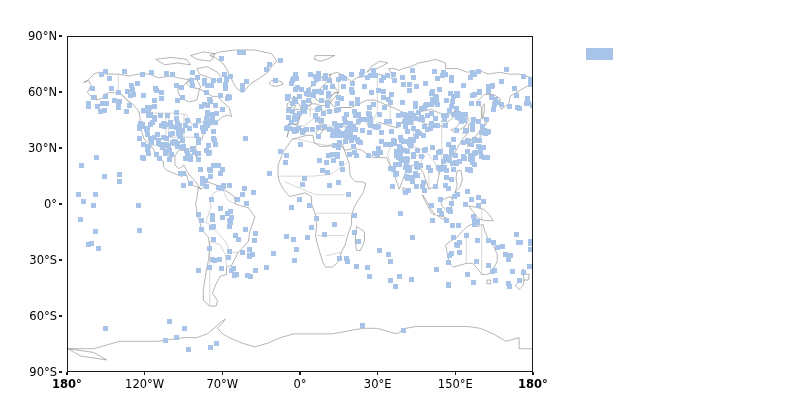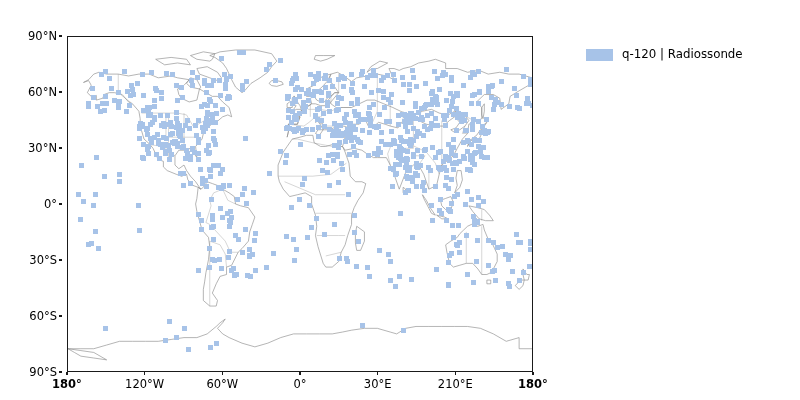--- a/index.html
+++ b/index.html
@@ -1193,38 +1193,37 @@
       <div class="xtick-wrap" style="left: 0px;">
         <span class="xtick-mark"></span>
         <span class="xtick bold">180°</span>
       </div>
       <div class="xtick-wrap" style="left: 77.6667px;">
         <span class="xtick-mark"></span>
         <span class="xtick">120°W</span>
       </div>
       <div class="xtick-wrap" style="left: 155.333px;">
         <span class="xtick-mark"></span>
-        <span class="xtick">60°W</span>
+        <span class="xtick">70°W</span>
       </div>
       <div class="xtick-wrap" style="left: 233px;">
         <span class="xtick-mark"></span>
         <span class="xtick">0°</span>
       </div>
       <div class="xtick-wrap" style="left: 310.667px;">
         <span class="xtick-mark"></span>
         <span class="xtick">30°E</span>
       </div>
       <div class="xtick-wrap" style="left: 388.333px;">
         <span class="xtick-mark"></span>
-        <span class="xtick">210°E</span>
+        <span class="xtick">150°E</span>
       </div>
       <div class="xtick-wrap" style="left: 466px;">
         <span class="xtick-mark"></span>
         <span class="xtick bold">180°</span>
       </div>
     </div>
 
   <div id="legend">
     <span class="legend-swatch" style="background: rgb(167, 195, 232);"></span>
-    <span class="legend-label">q-120 | Radiossonde</span>
   </div>
 
 </div>
 
 </body></html>

